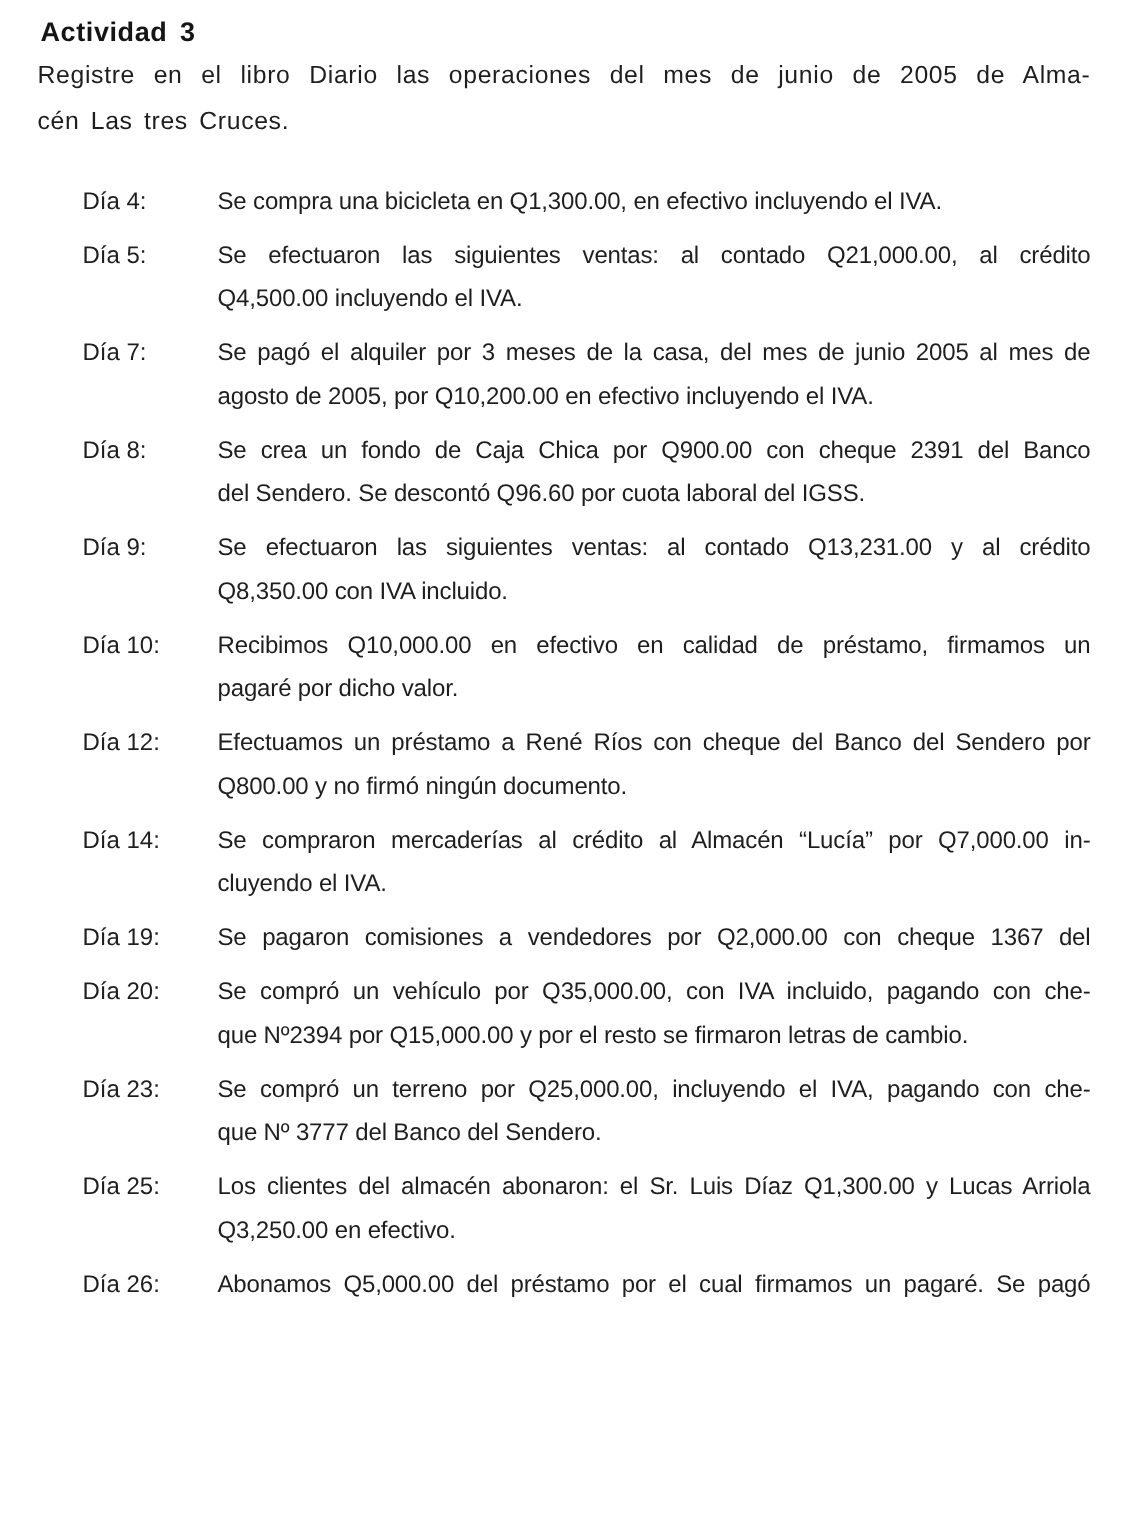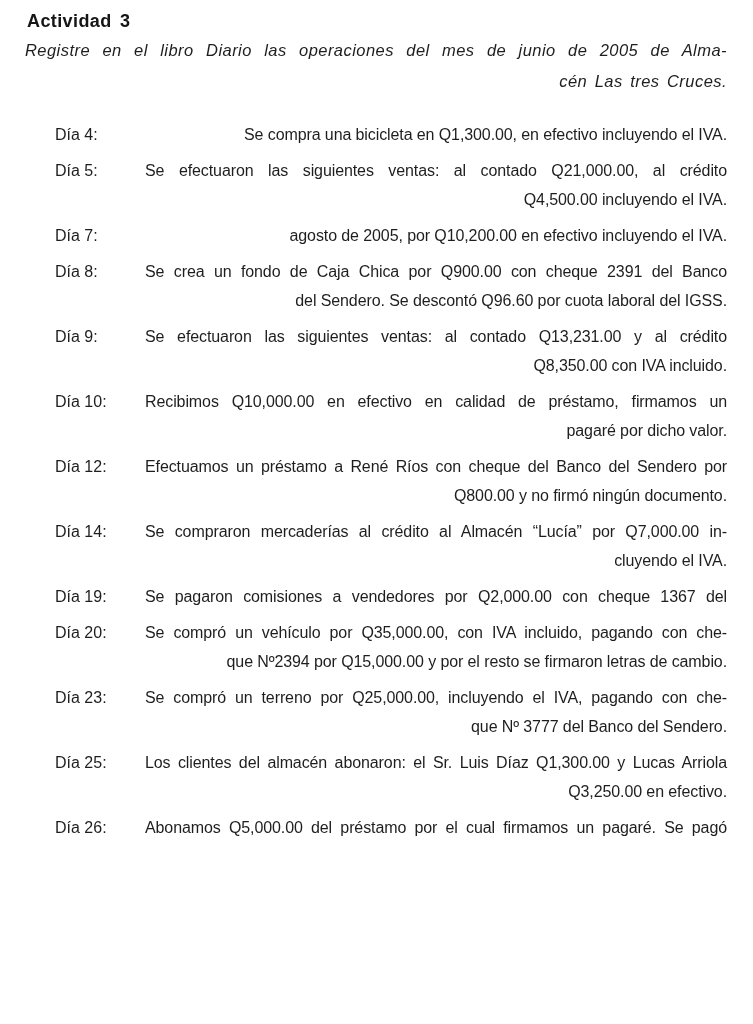--- a/index.html
+++ b/index.html
@@ -32,21 +32,20 @@
     line-height: 24px;
   }
   .intro {
     margin: 2px 26px 0 25px;
     width: 702px;
     font-size: 16.5px;
     letter-spacing: 0.45px;
     word-spacing: 2.5px;
     line-height: 31px;
     color: #1e1e1e;
-    font-style: italic;
   }
   .entries {
     margin: 23px 0 0 55px;
   }
   .entry {
     display: flex;
     align-items: flex-start;
     margin-bottom: 7px;
   }
   .entry .day {
@@ -59,21 +58,21 @@
   }
   .entry .body {
     flex: 0 0 582px;
     width: 582px;
   }
   .line {
     font-size: 16px;
     line-height: 29px;
     letter-spacing: -0.1px;
     color: #1e1e1e;
-    text-align: right;
+    text-align: left;
     white-space: normal;
   }
   .intro .line {
     font-size: 16.5px;
     line-height: 31px;
     letter-spacing: 0.45px;
   }
   .line.just {
     text-align: justify;
     text-align-last: justify;
@@ -100,20 +99,21 @@
       <div class="entry">
         <div class="day">Día 5:</div>
         <div class="body">
           <div class="line just">Se efectuaron las siguientes ventas: al contado Q21,000.00, al crédito</div>
           <div class="line">Q4,500.00 incluyendo el IVA.</div>
         </div>
       </div>
       <div class="entry">
         <div class="day">Día 7:</div>
         <div class="body">
+          <div class="line just">Se pagó el alquiler por 3 meses de la casa, del mes de junio 2005 al mes de</div>
           <div class="line">agosto de 2005, por Q10,200.00 en efectivo incluyendo el IVA.</div>
         </div>
       </div>
       <div class="entry">
         <div class="day">Día 8:</div>
         <div class="body">
           <div class="line just">Se crea un fondo de Caja Chica por Q900.00 con cheque 2391 del Banco</div>
           <div class="line">del Sendero. Se descontó Q96.60 por cuota laboral del IGSS.</div>
         </div>
       </div>

